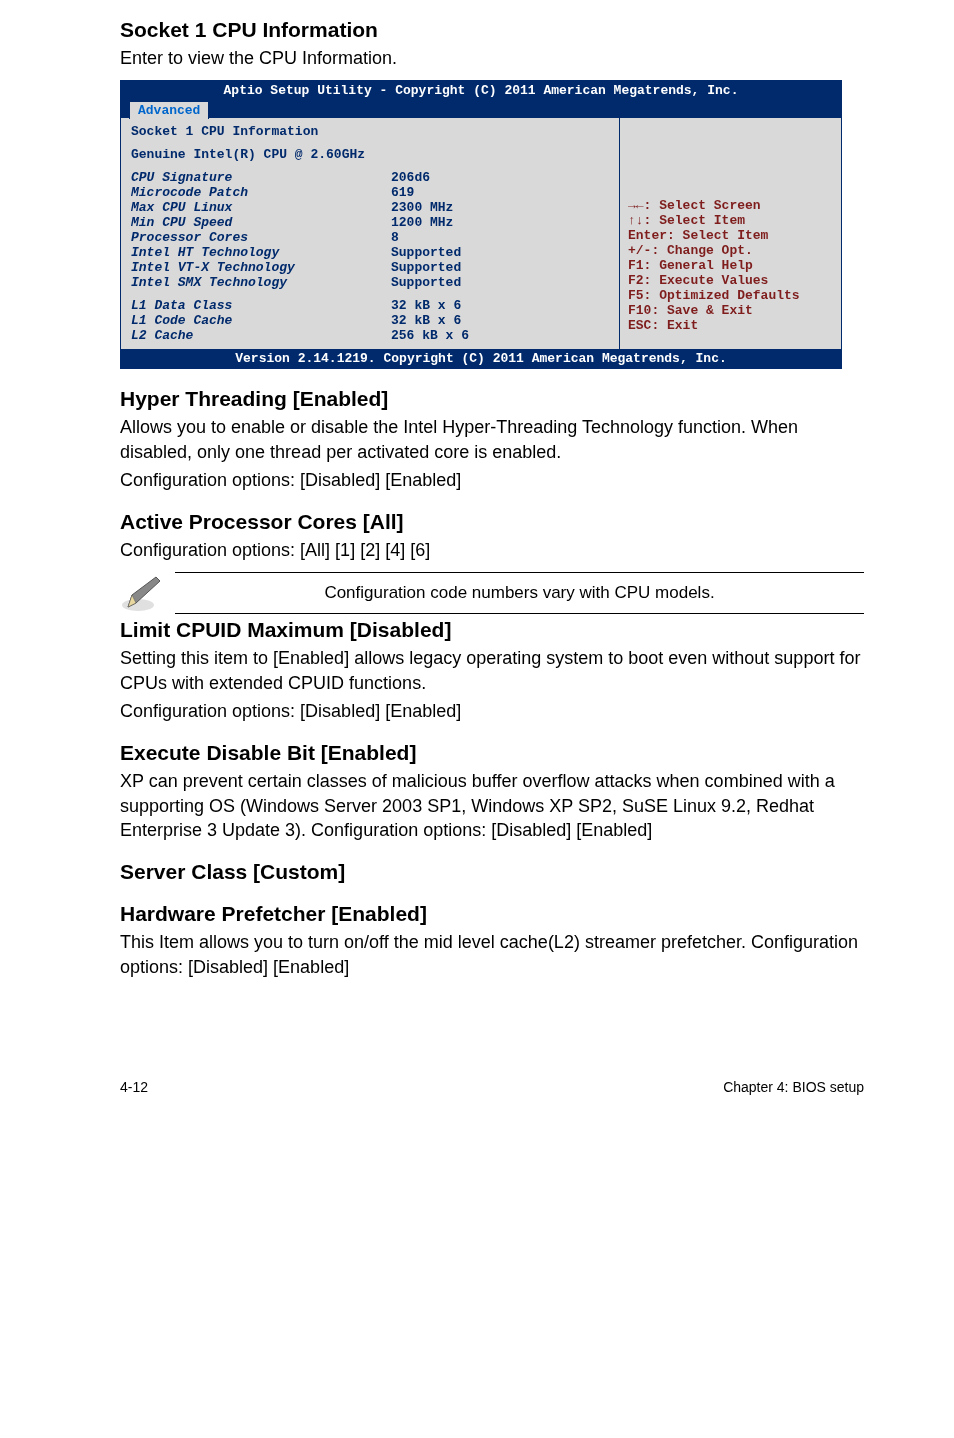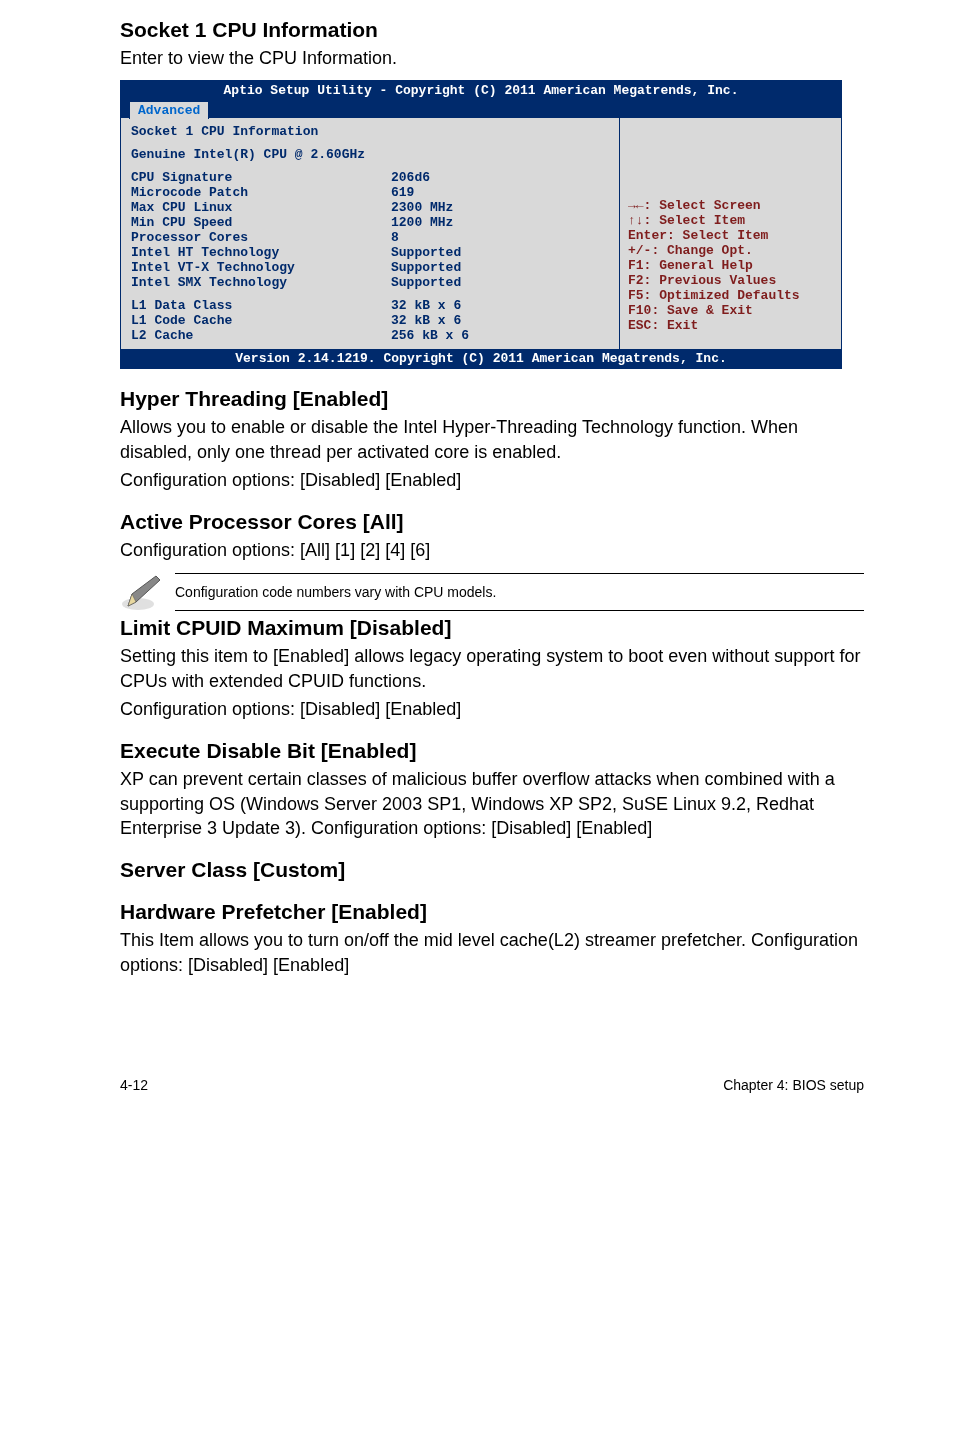--- a/index.html
+++ b/index.html
@@ -67,20 +67,21 @@
     color: #7f1d1d;
     display: flex;
     flex-direction: column;
     justify-content: flex-end;
   }
   .bios-row {
     display: flex;
   }
   .bios-label {
     width: 260px;
+    font-style: italic;
   }
   .bios-val {
     flex: 1;
   }
   .bios-footer {
     background: #002a6c;
     color: #fff;
     text-align: center;
     padding: 2px 3px;
     font-family: "Courier New", monospace;
@@ -97,21 +98,22 @@
     flex-shrink: 0;
   }
   .note-icon svg {
     display: block;
   }
   .note-text {
     border-top: 1px solid #000;
     border-bottom: 1px solid #000;
     padding: 10px 0;
     flex: 1;
-    font-size: 14px;
+    font-size: 17px;
+    text-align: center;
   }
   .footer {
     font-size: 14px;
     margin-top: 50px;
     display: flex;
     justify-content: space-between;
     padding: 0 90px 20px 120px;
   }
 </style>
 </head>
@@ -181,21 +183,21 @@
             <div class="bios-label">L2 Cache</div>
             <div class="bios-val">256 kB x 6</div>
           </div>
       </div>
       <div class="bios-right">
         <div>→←: Select Screen</div>
         <div>↑↓:  Select Item</div>
         <div>Enter: Select Item</div>
         <div>+/-: Change Opt.</div>
         <div>F1: General Help</div>
-        <div>F2: Previous Values</div>
+        <div>F2: Execute Values</div>
         <div>F5: Optimized Defaults</div>
         <div>F10: Save &amp; Exit</div>
         <div>ESC: Exit</div>
         <div style="height:10px;"></div>
       </div>
     </div>
     <div class="bios-footer">Version 2.14.1219. Copyright (C) 2011 American Megatrends, Inc.</div>
   </div>
 
   <h2 class="sec">Hyper Threading [Enabled]</h2>

